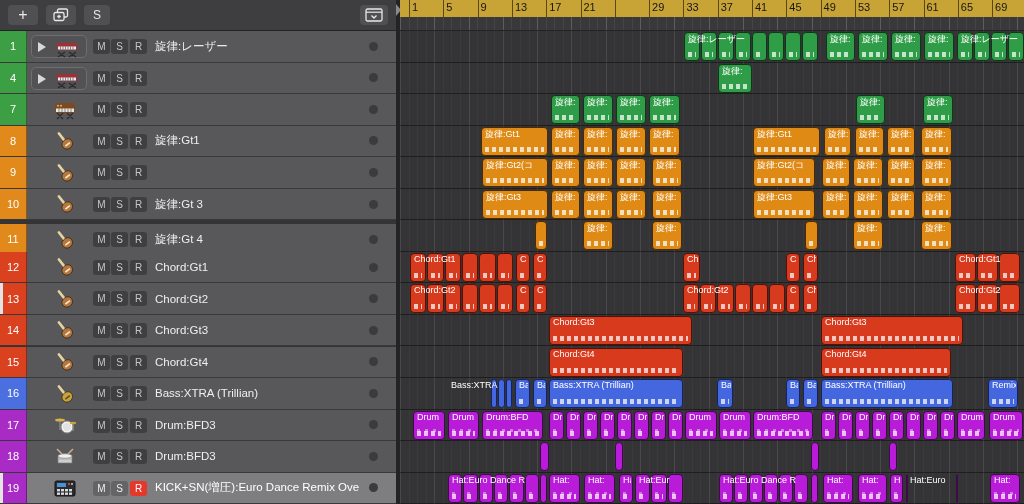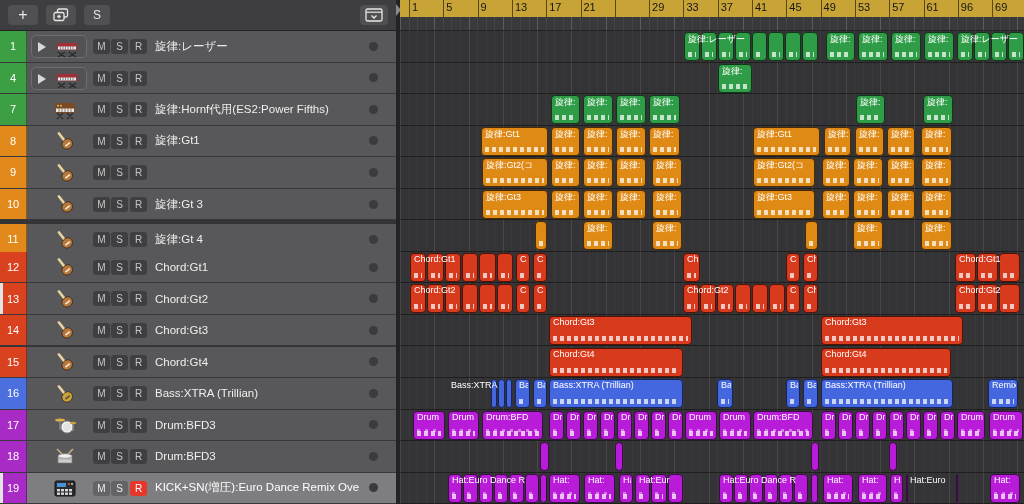--- a/index.html
+++ b/index.html
@@ -125,21 +125,21 @@
       <div class="rlabel" style="left: 389.3px;">45</div>
       <div class="rtick" style="left: 420.6px;"></div>
       <div class="rlabel" style="left: 423.6px;">49</div>
       <div class="rtick" style="left: 454.9px;"></div>
       <div class="rlabel" style="left: 457.9px;">53</div>
       <div class="rtick" style="left: 489.2px;"></div>
       <div class="rlabel" style="left: 492.2px;">57</div>
       <div class="rtick" style="left: 523.5px;"></div>
       <div class="rlabel" style="left: 526.5px;">61</div>
       <div class="rtick" style="left: 557.8px;"></div>
-      <div class="rlabel" style="left: 560.8px;">96</div>
+      <div class="rlabel" style="left: 560.8px;">65</div>
       <div class="rtick" style="left: 592.1px;"></div>
       <div class="rlabel" style="left: 595.1px;">69</div>
     </div>
   <div id="beatstrip"></div>
 
   <div id="tracklist">
       <div class="trow green" style="top: 31px; height: 31.55px;">
         <div class="num">1</div>
         <div class="patchbox">
           <div class="parrow"></div>
@@ -184,21 +184,20 @@
             <rect x="2" y="3" width="20" height="10" rx="1" fill="#7b4a22"></rect>
             <rect x="3" y="8.5" width="18" height="3.5" fill="#efe8da"></rect>
             <path d="M6 8.5v3.5M9 8.5v3.5M12 8.5v3.5M15 8.5v3.5M18 8.5v3.5" stroke="#555" stroke-width=".7"></path>
             <circle cx="5" cy="5.8" r="1" fill="#d8b46a"></circle>
             <circle cx="8" cy="5.8" r="1" fill="#d8b46a"></circle>
           </svg>
         </div>
         <div class="msr m">M</div>
         <div class="msr s">S</div>
         <div class="msr r">R</div>
-        <div class="tname">旋律:Hornf代用(ES2:Power Fifths)</div>
         <div class="tdot"></div>
       </div>
       <div class="trow orange" style="top: 125.65px; height: 31.55px;">
         <div class="num">8</div>
         <div class="ticon">
           <svg width="24" height="22" viewBox="0 0 24 22">
             <g transform="rotate(-38 12 11)">
               <rect x="10.6" y="0" width="2.6" height="13" rx="1" fill="#e6d3a0"></rect>
               <path d="M12 10c3.4 0 5.4 1.8 5.4 4.6 0 3-2.4 5-5.4 5s-5.4-2-5.4-5C6.6 11.8 8.6 10 12 10z" fill="#b5773a" stroke="#3a2410" stroke-width=".8"></path>
               <rect x="9.2" y="14.5" width="5.6" height="1.6" fill="#fff" opacity=".85"></rect>

